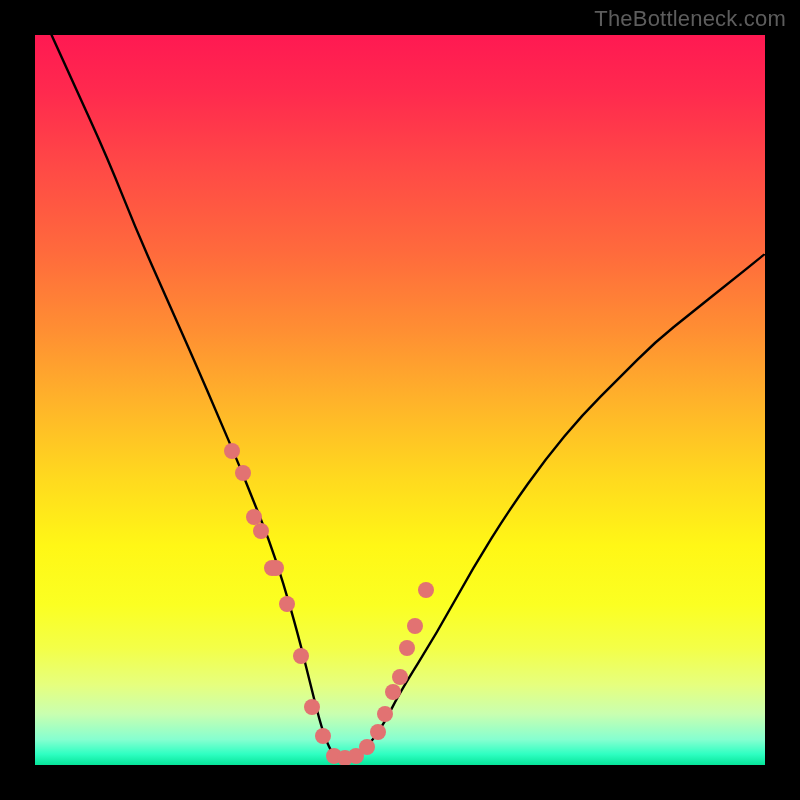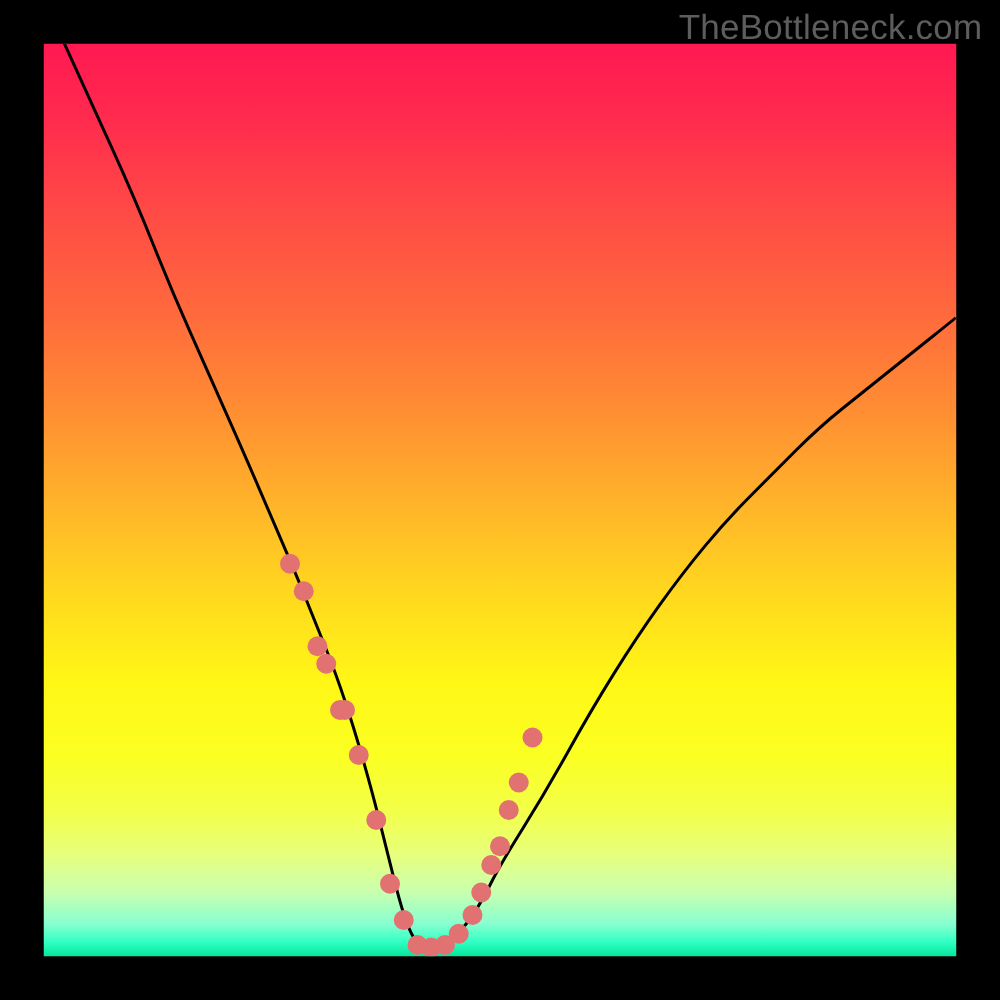--- a/index.html
+++ b/index.html
@@ -46,21 +46,21 @@
     left: 0;
     top: 0;
     width: 730px;
     height: 730px;
   }
   .watermark {
     position: absolute;
     top: 6px;
     right: 14px;
     color: #5d5d5d;
-    font-size: 28px;
+    font-size: 22px;
     font-weight: 500;
     letter-spacing: 0.2px;
     user-select: none;
   }
   .dot {
     position: absolute;
     width: 16px;
     height: 16px;
     border-radius: 50%;
     background: #e27272;

